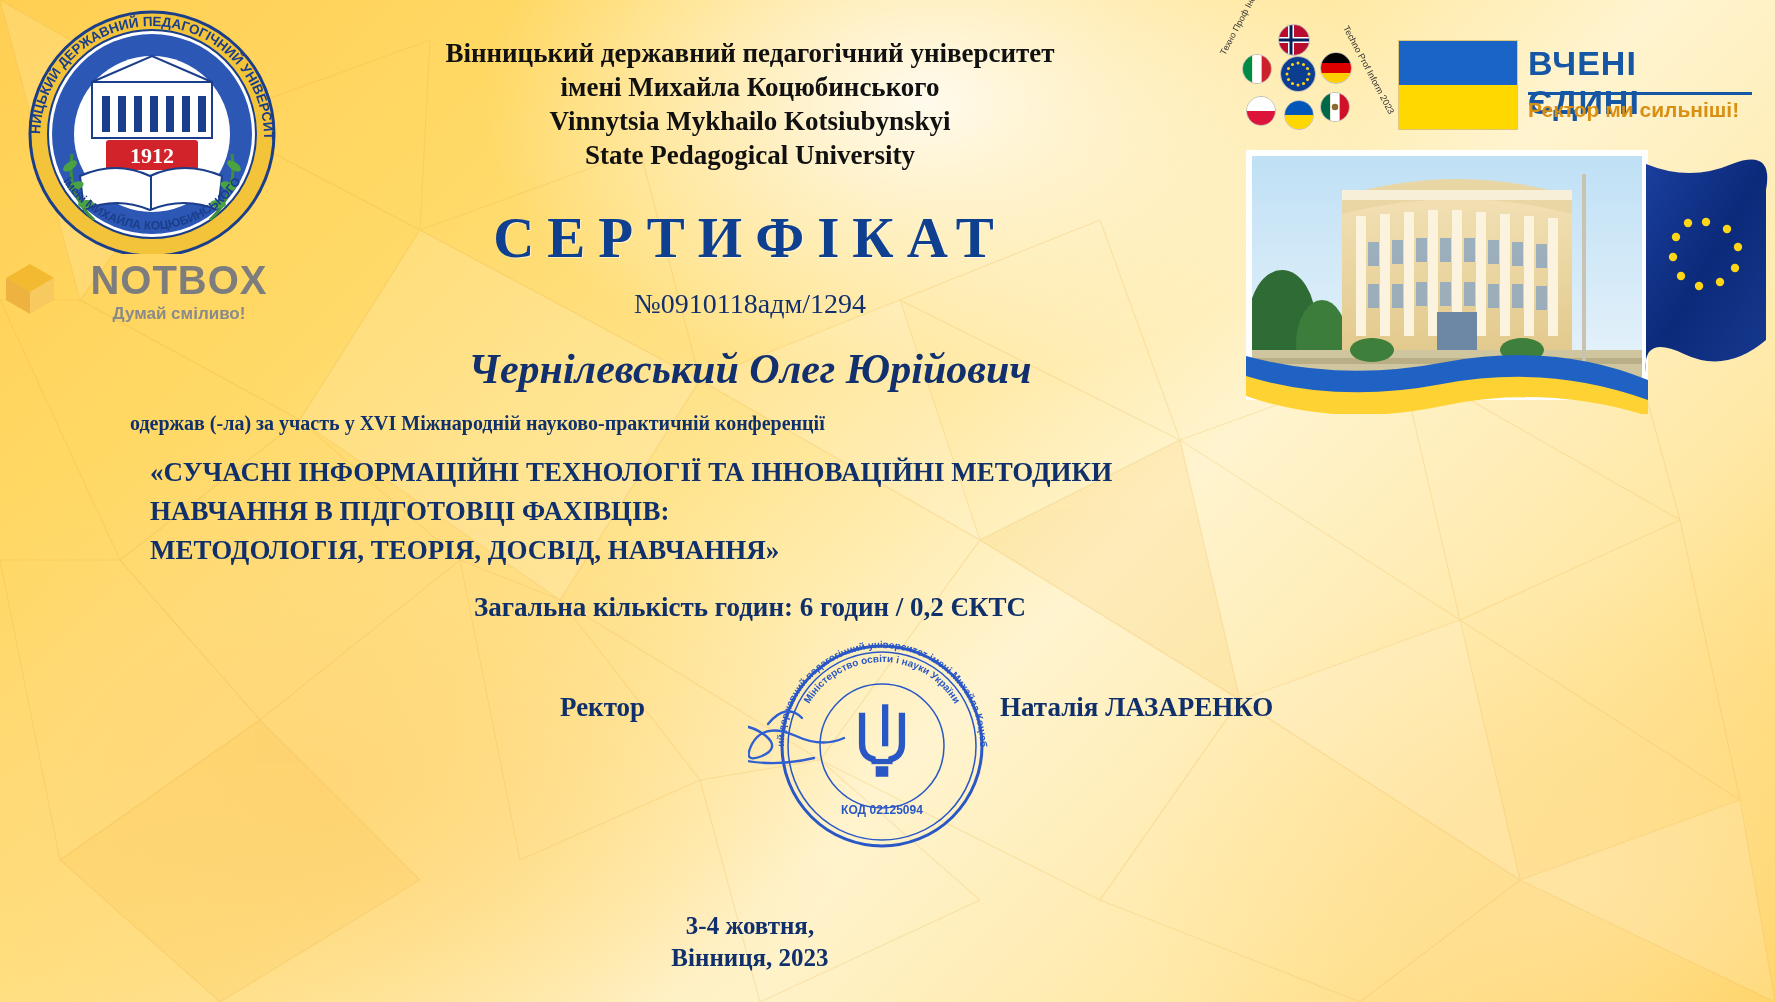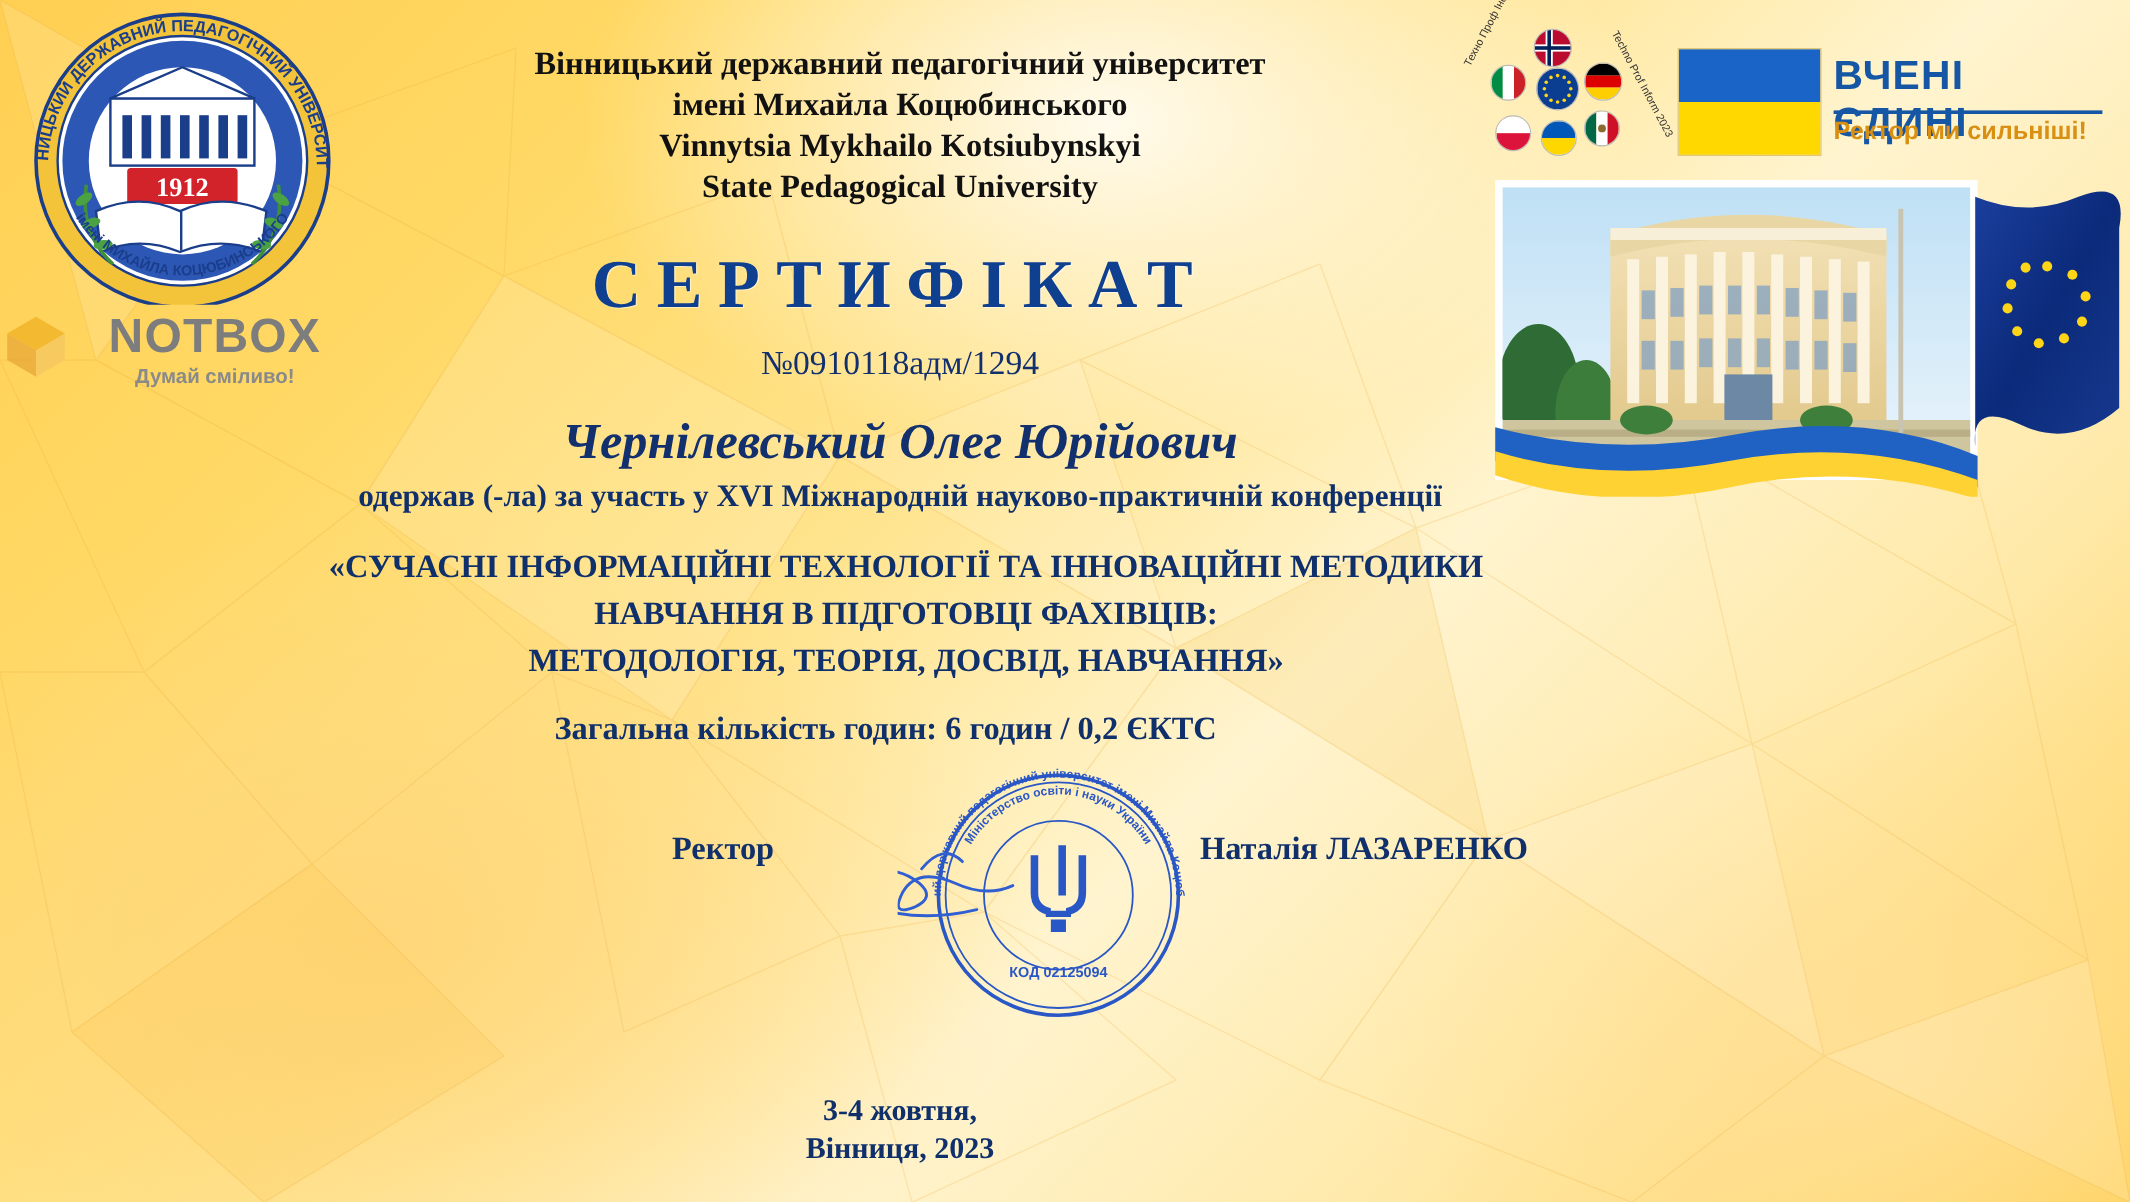--- a/index.html
+++ b/index.html
@@ -186,43 +186,42 @@
     text-align: center;
     font-family: "Liberation Serif", serif;
     font-style: italic;
     font-weight: bold;
     font-size: 42px;
     color: #12306e;
   }
   .participation {
     position: absolute;
     left: 130px;
-    top: 399px;
+    top: 412px;
     width: 1240px;
-    text-align: center;
-    font-family: "Liberation Serif", serif;
-    font-weight: bold;
-    font-size: 26px;
+    text-align: left;
+    font-family: "Liberation Serif", serif;
+    font-weight: bold;
+    font-size: 20px;
     color: #10306c;
   }
   .conf-title {
     position: absolute;
     left: 150px;
     top: 453px;
     width: 1210px;
-    text-align: center;
     font-family: "Liberation Serif", serif;
     font-weight: bold;
     font-size: 27px;
     line-height: 39px;
     color: #10306c;
   }
   .hours {
     position: absolute;
-    left: 238px;
+    left: 250px;
     top: 592px;
     width: 1000px;
     text-align: center;
     font-family: "Liberation Serif", serif;
     font-weight: bold;
     font-size: 27px;
     color: #10306c;
   }
 
   

